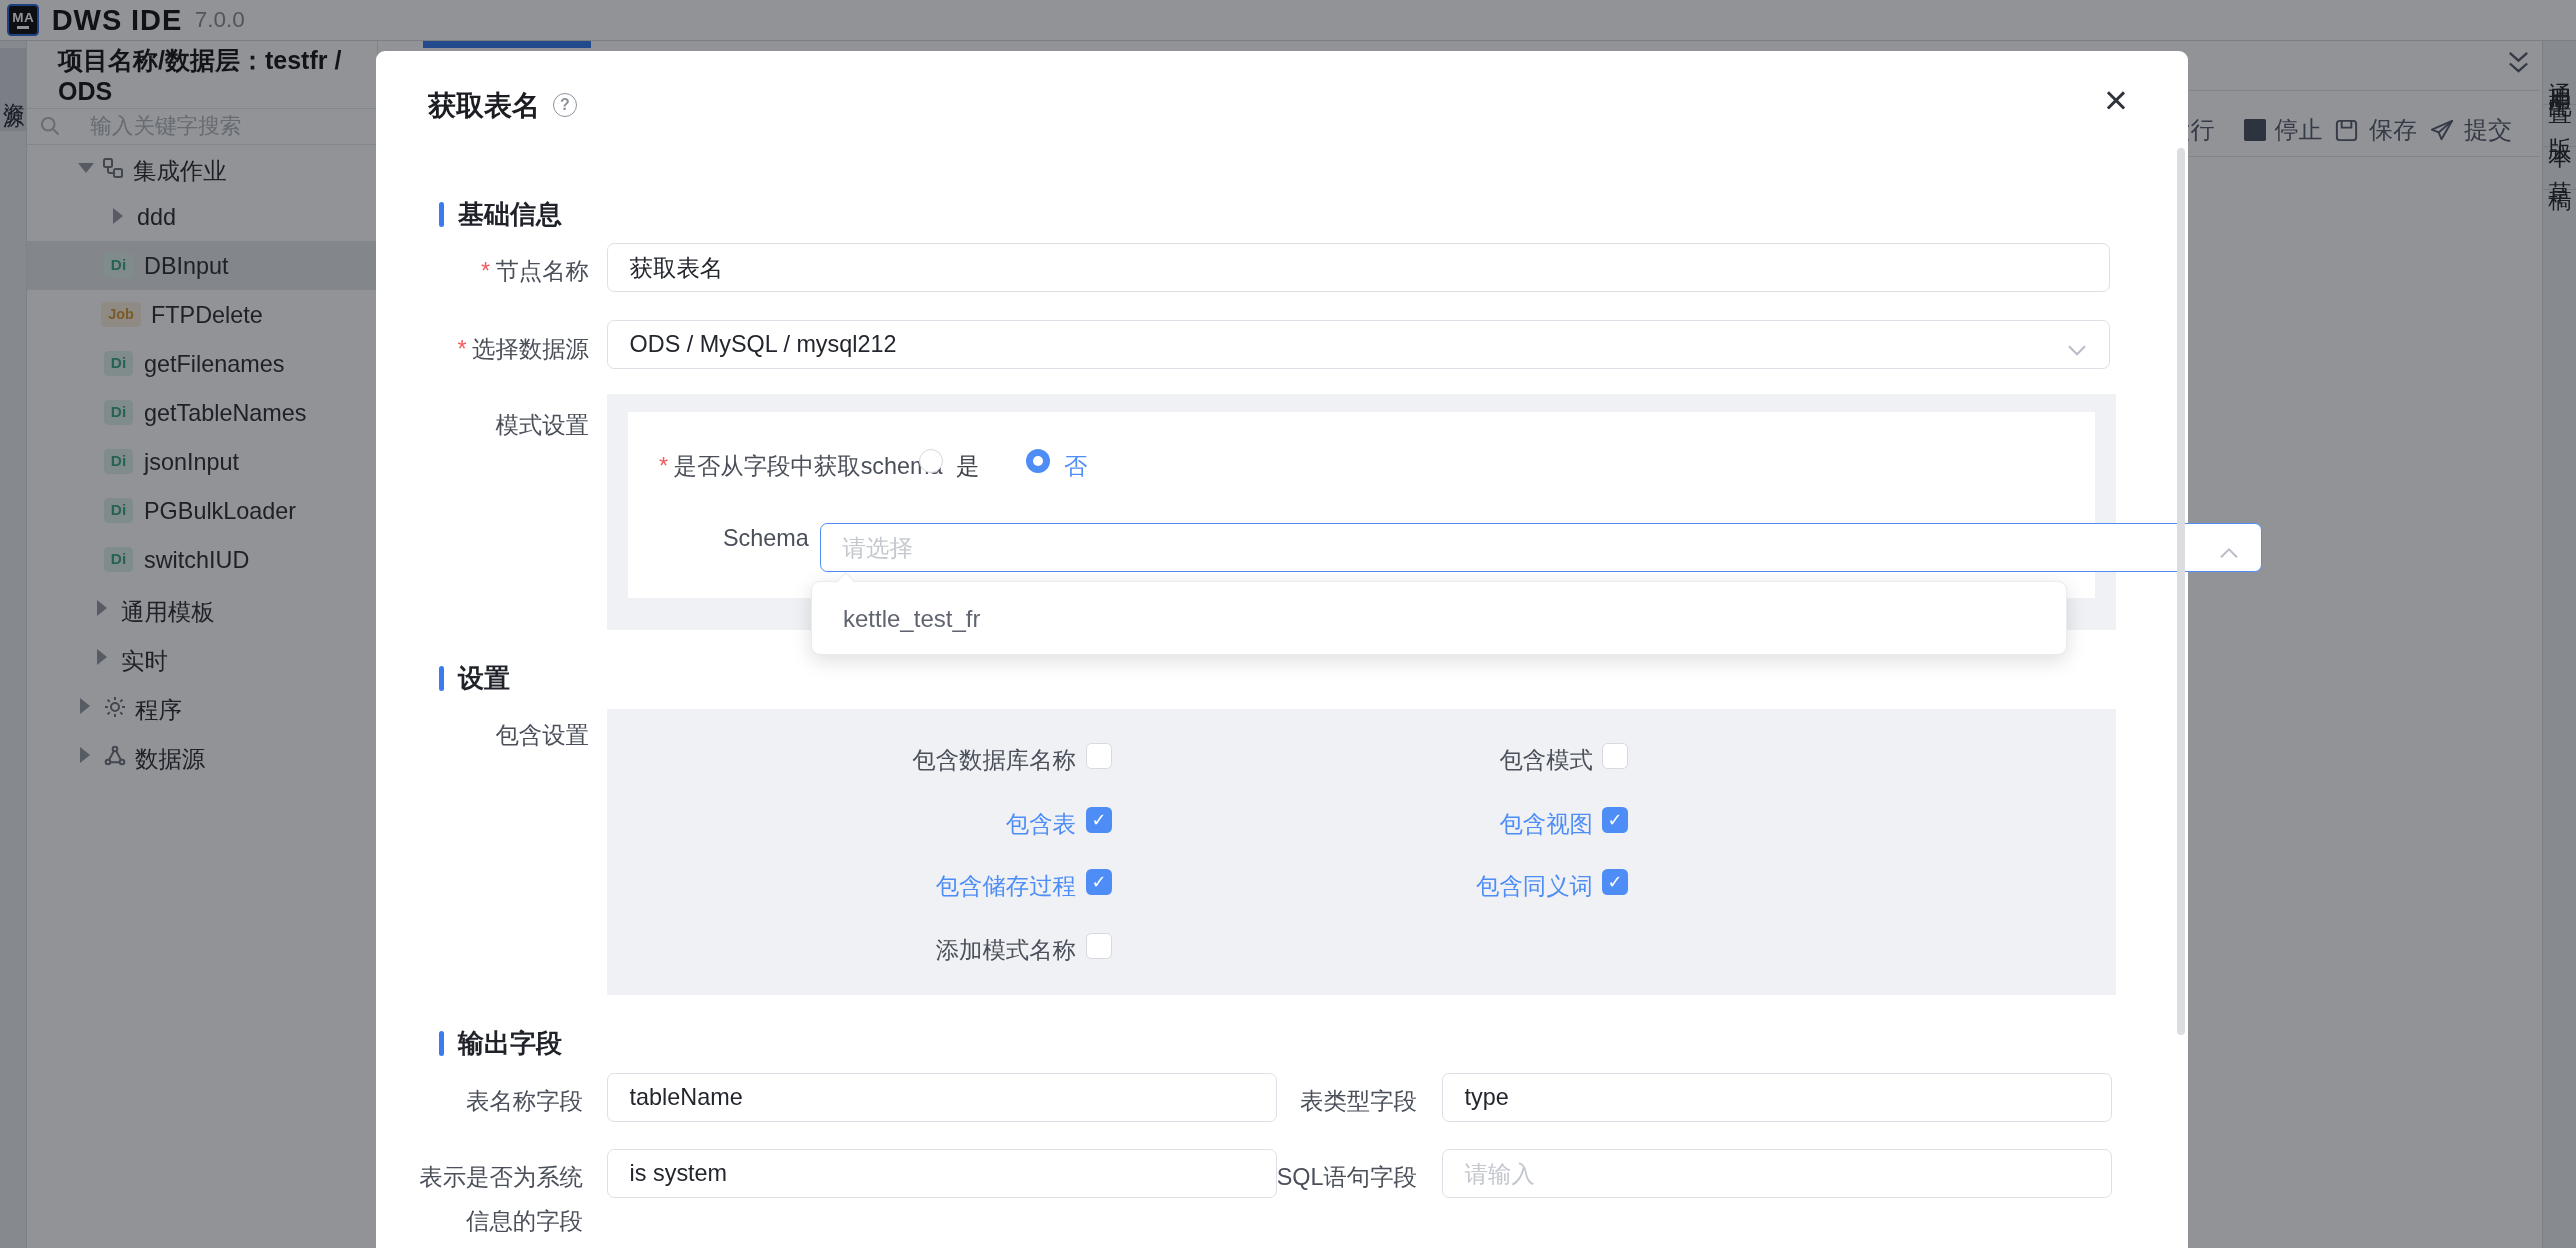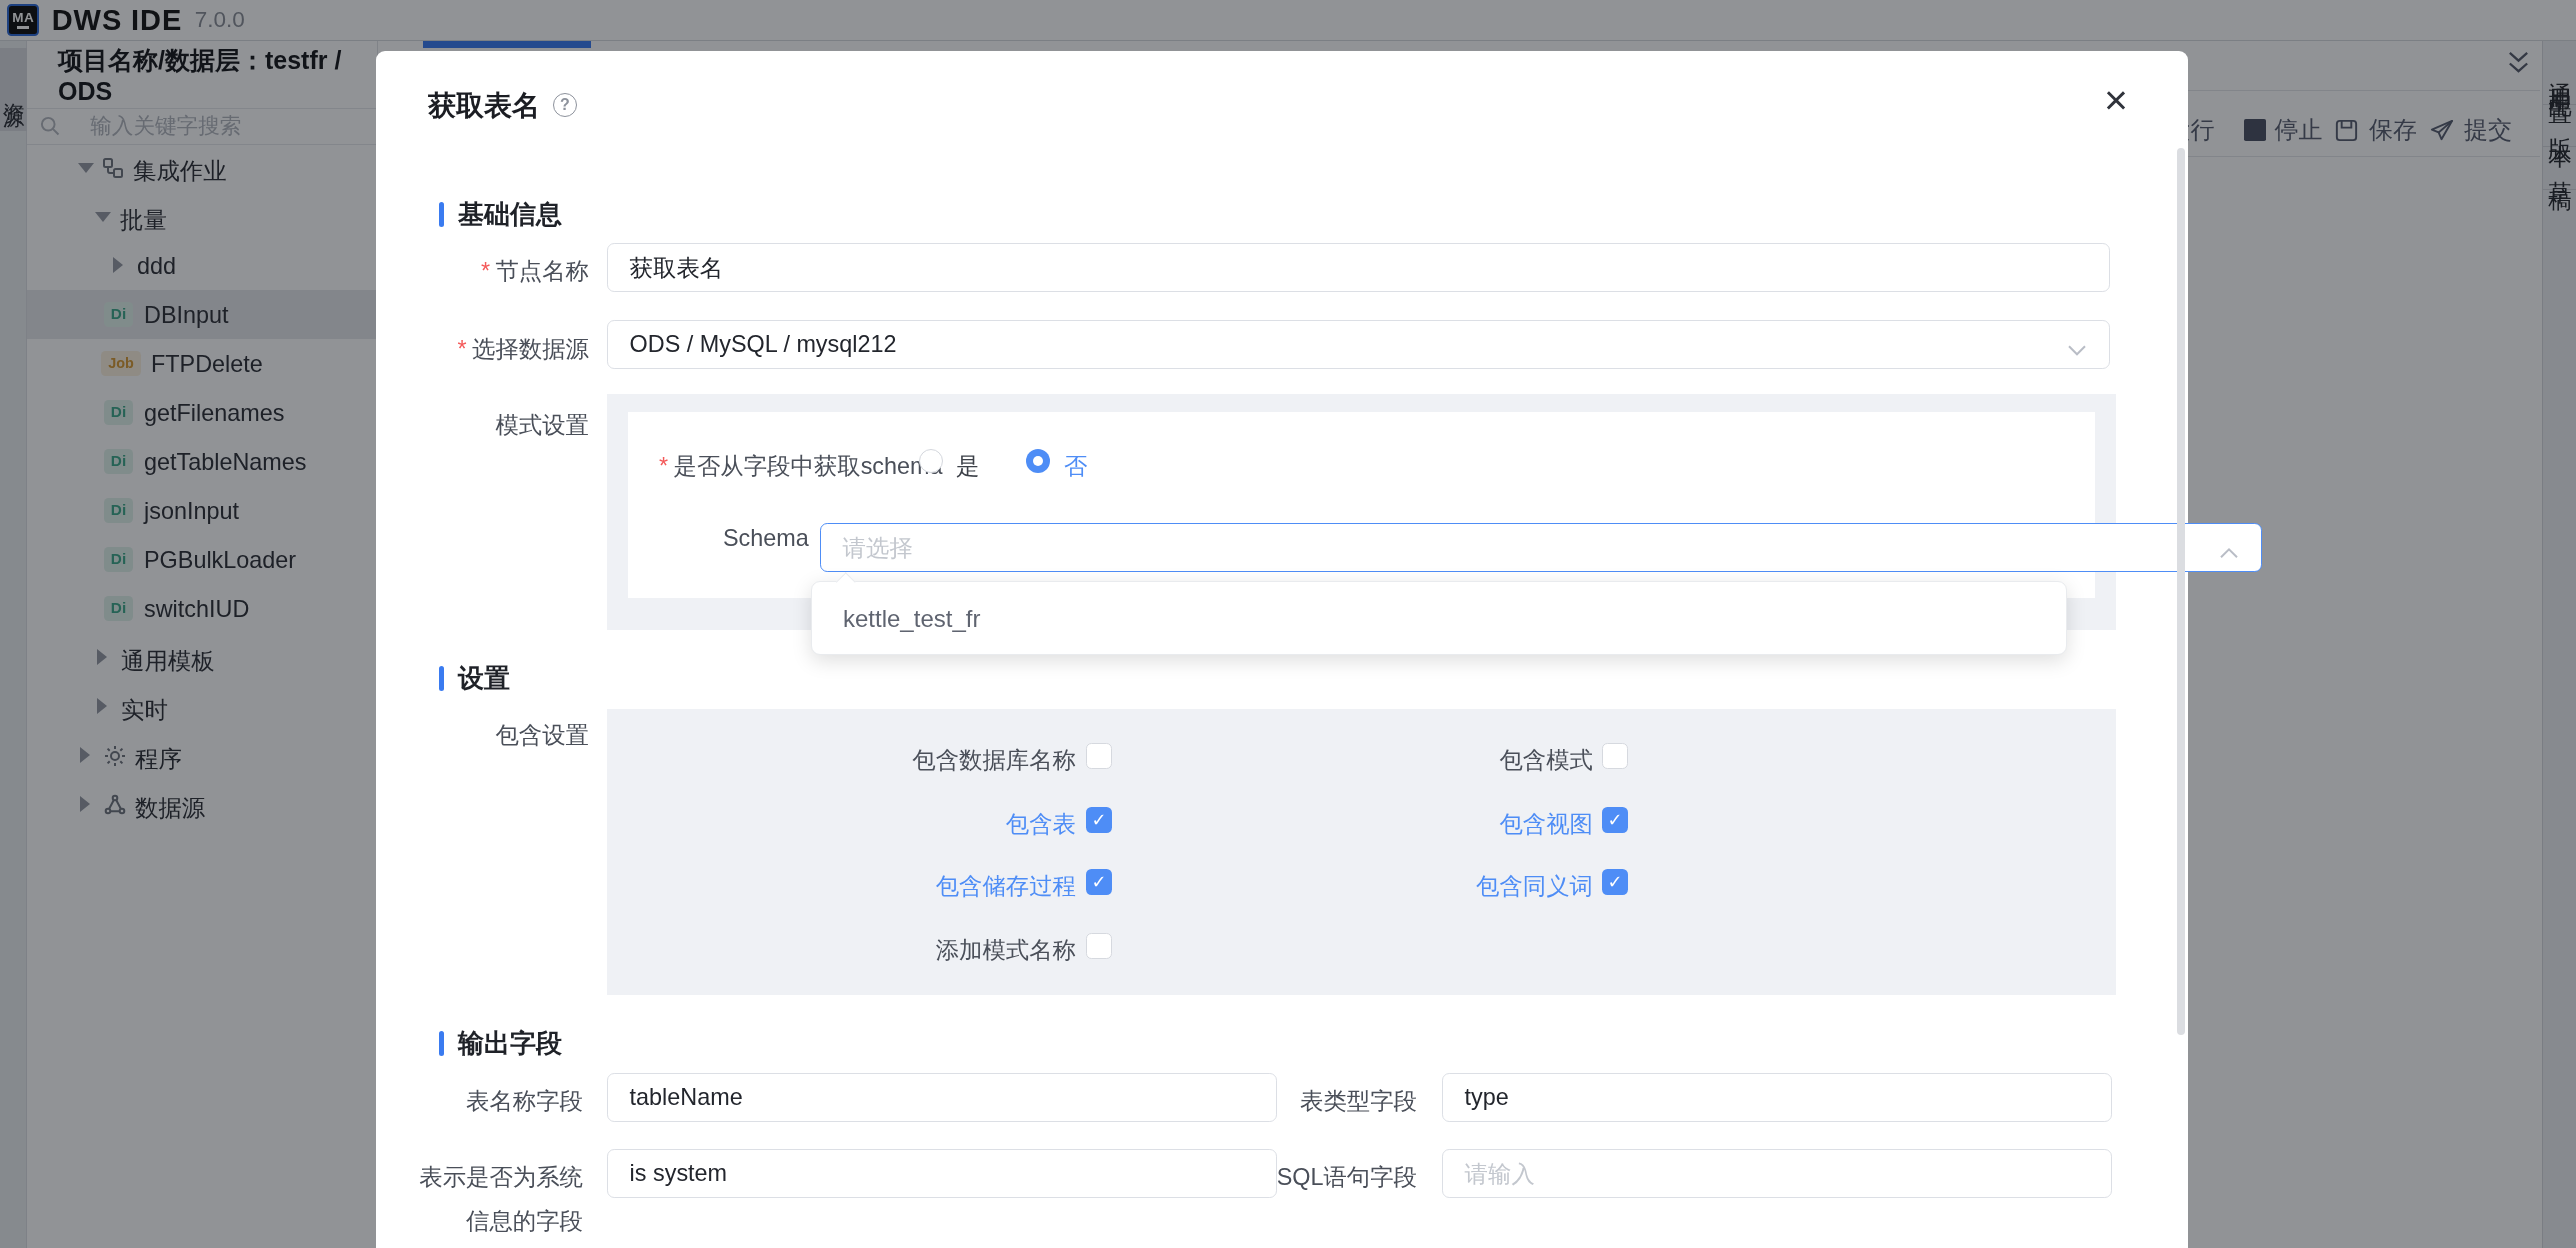--- a/index.html
+++ b/index.html
@@ -139,24 +139,20 @@
         <span class="ticon" style="left:74px">
           <svg width="24" height="24" viewBox="0 0 24 24" fill="none" stroke="#70757f" stroke-width="2">
               <rect x="3" y="3" width="8" height="8" rx="1.5"></rect>
               <rect x="13" y="13" width="8" height="8" rx="1.5"></rect>
               <path d="M7 11v4a2 2 0 0 0 2 2h4"></path>
             </svg>
         </span>
         <span class="lbl" style="left:106px">集成作业</span>
       </div>
       <div class="trow">
-        <span class="tri-d" style="left:68px"></span>
-        <span class="lbl" style="left:93px">批量</span>
-      </div>
-      <div class="trow">
         <span class="tri-r" style="left:86px"></span>
         <span class="lbl" style="left:110px">ddd</span>
       </div>
       <div class="trow sel">
         <span class="badge di" style="left:77px">Di</span>
         <span class="lbl" style="left:117px">DBInput</span>
       </div>
       <div class="trow">
         <span class="badge job" style="left:74px">Job</span>
         <span class="lbl" style="left:124px">FTPDelete</span>

